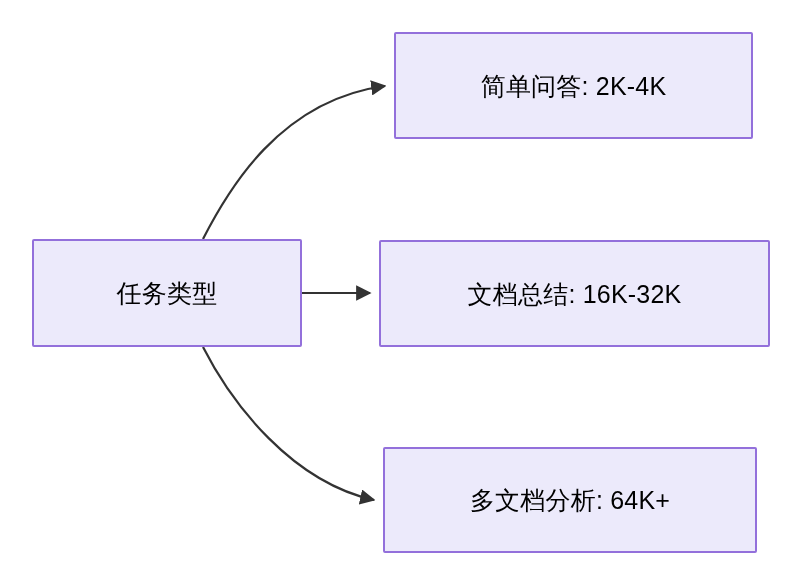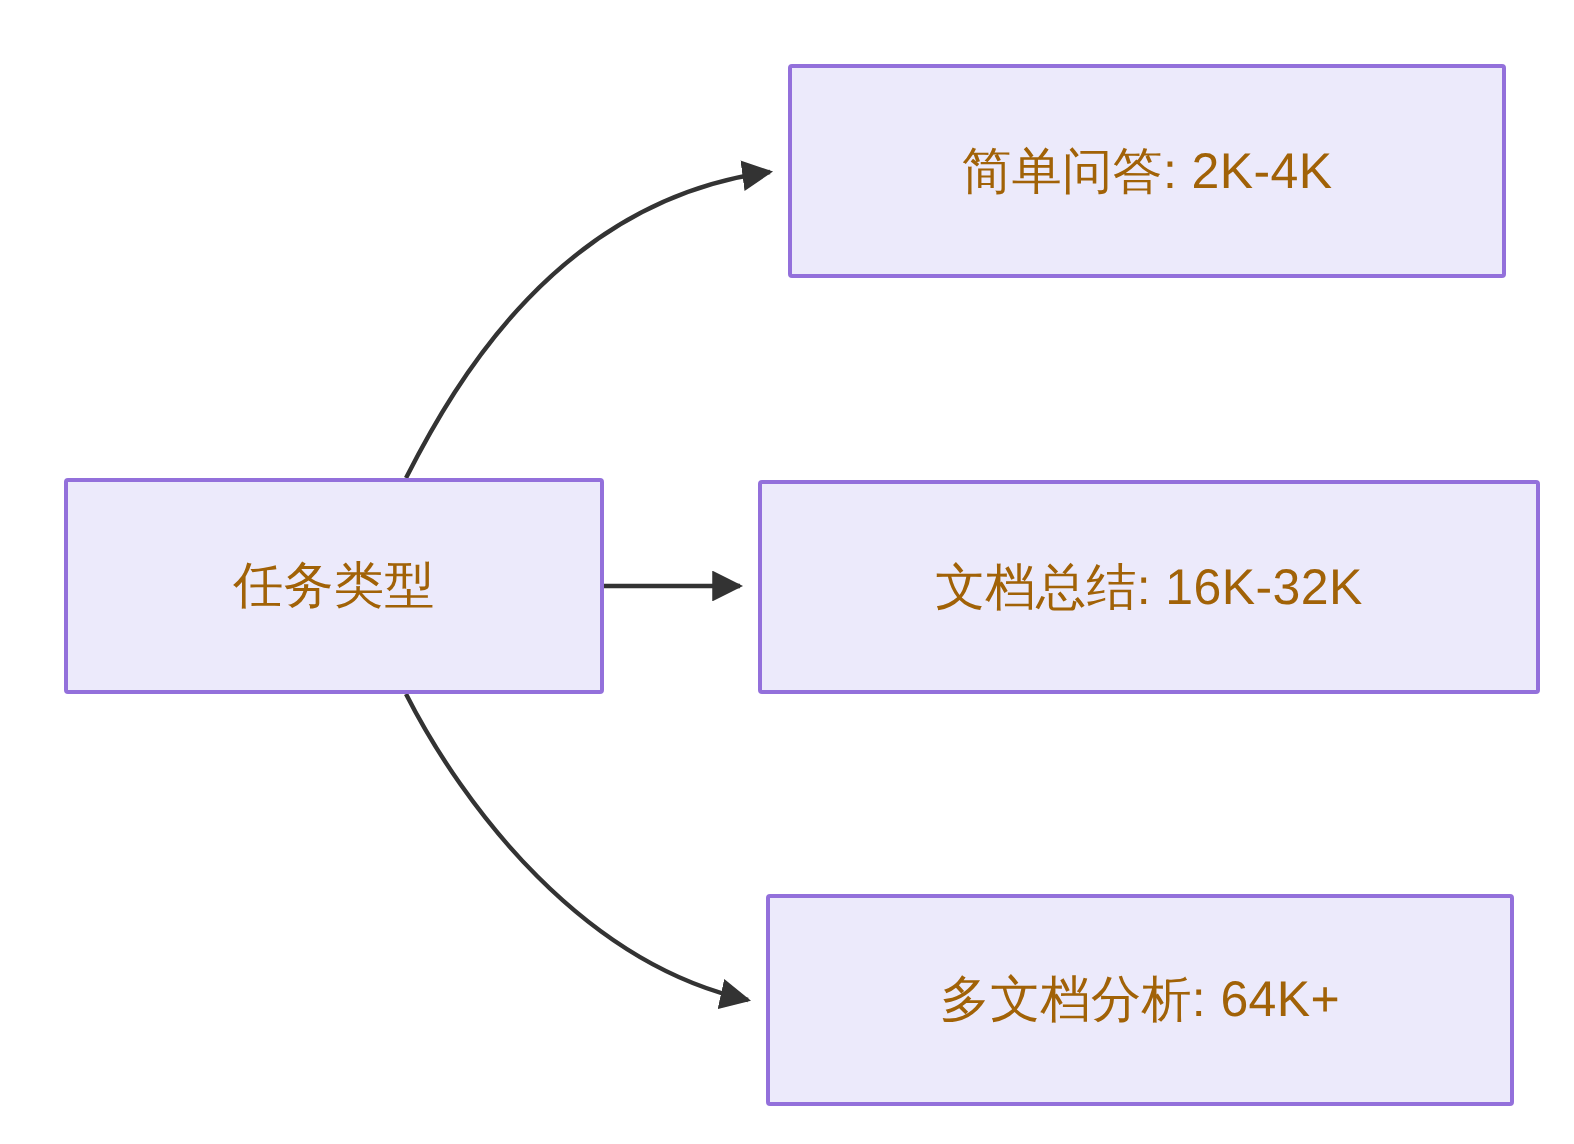--- a/index.html
+++ b/index.html
@@ -31,21 +31,21 @@
   }
   .node {
     position: absolute;
     box-sizing: border-box;
     background: #ECEAFB;
     border: 2px solid #9370DB;
     border-radius: 2px;
     display: flex;
     align-items: center;
     justify-content: center;
-    color: #a16207;
+    color: #000000;
     font-size: 25px;
     line-height: 1.2;
     letter-spacing: 0.2px;
     white-space: nowrap;
   }
   .node-label {
     display: block;
   }
   #node-root {
     left: 32px;

